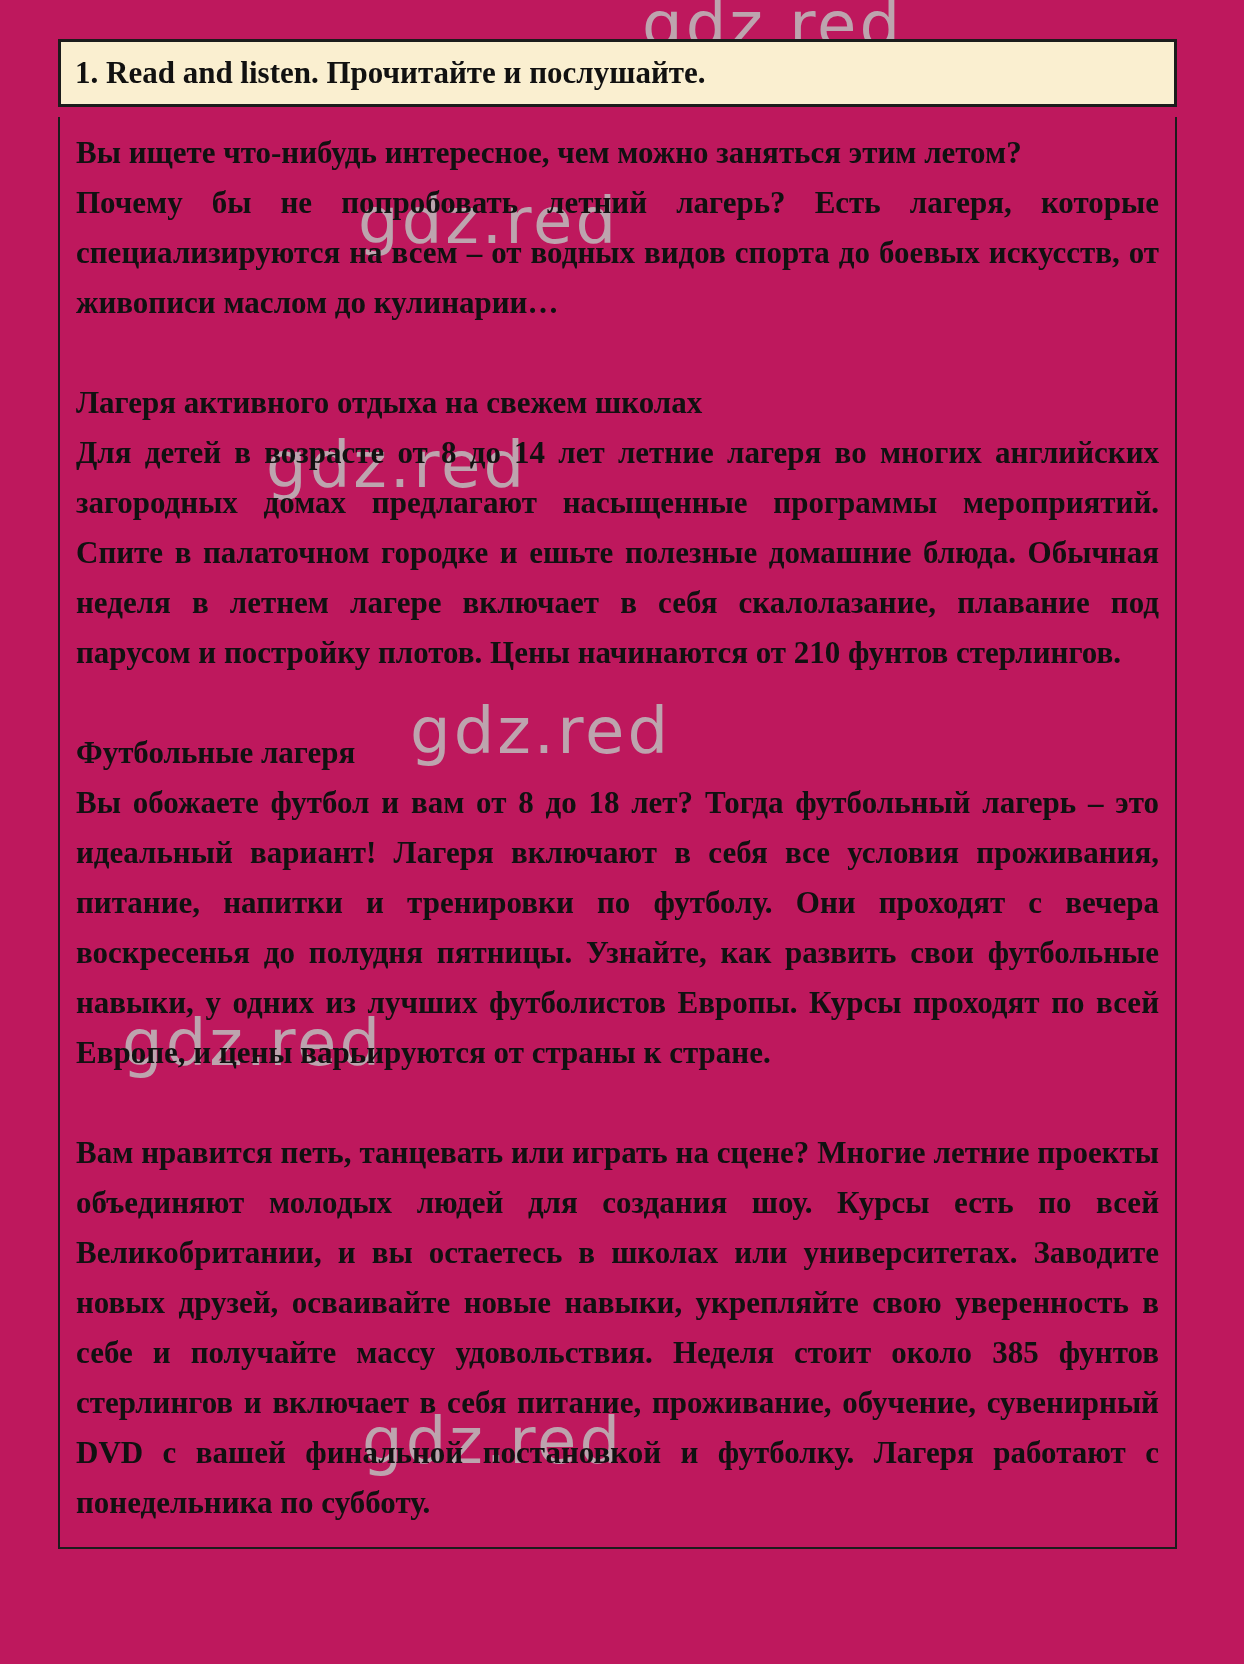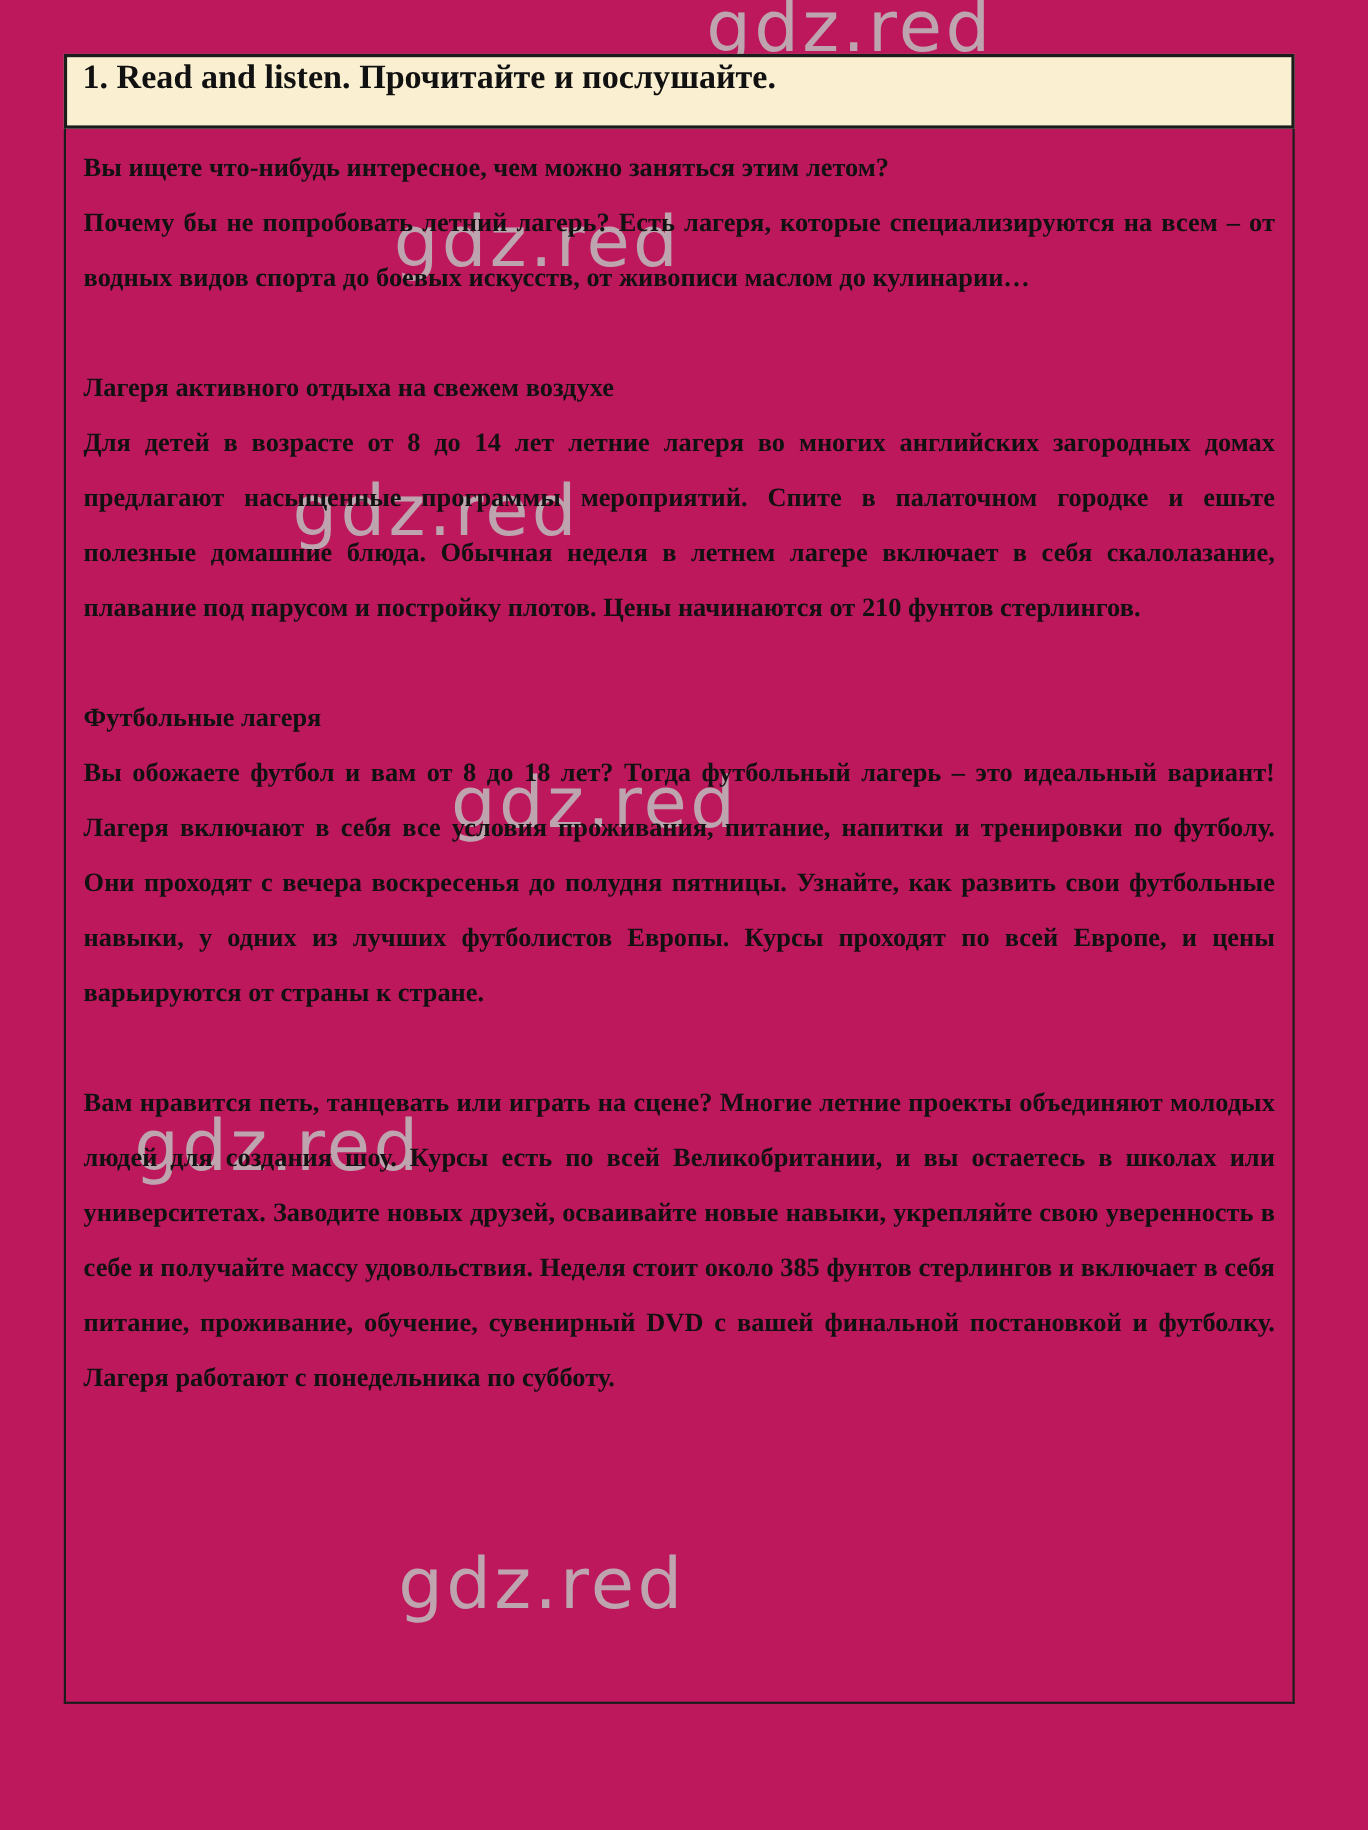--- a/index.html
+++ b/index.html
@@ -40,41 +40,41 @@
     z-index: 2;
   }
   .task-box {
     background: #faefd0;
     border: 3px solid #1c1c1c;
     font-weight: 700;
     font-size: 31px;
     padding: 0 14px;
   }
   .task-box.one {
-    top: 49px;
+    top: 39px;
     height: 68px;
     display: flex;
-    align-items: flex-start;
+    align-items: center;
   }
   .task-box.two {
     top: 1549px;
     height: 100px;
     line-height: 43px;
     padding-top: 7px;
     text-align: justify;
   }
   .body-box {
     top: 117px;
     height: 1432px;
     border: 2px solid #1c1c1c;
     border-top: none;
     background: transparent;
     padding: 11px 16px 0 16px;
     font-weight: 700;
-    font-size: 24px;
+    font-size: 31px;
     line-height: 50px;
     text-align: justify;
   }
   .body-box p { margin: 0; }
   .section { margin-top: 50px; }
 </style>
 </head>
 <body>
 
 <div class="sheet">
@@ -88,21 +88,21 @@
 
   <div class="box task-box one">
     <span>1. Read and listen. Прочитайте и послушайте.</span>
   </div>
 
   <div class="box body-box">
     <p>Вы ищете что-нибудь интересное, чем можно заняться этим летом?</p>
     <p>Почему бы не попробовать летний лагерь? Есть лагеря, которые специализируются на всем – от водных видов спорта до боевых искусств, от живописи маслом до кулинарии…</p>
 
     <div class="section">
-      <p>Лагеря активного отдыха на свежем воздухе</p>
+      <p>Лагеря активного отдыха на свежем школах</p>
       <p>Для детей в возрасте от 8 до 14 лет летние лагеря во многих английских загородных домах предлагают насыщенные программы мероприятий. Спите в палаточном городке и ешьте полезные домашние блюда. Обычная неделя в летнем лагере включает в себя скалолазание, плавание под парусом и постройку плотов. Цены начинаются от 210 фунтов стерлингов.</p>
     </div>
 
     <div class="section">
       <p>Футбольные лагеря</p>
       <p>Вы обожаете футбол и вам от 8 до 18 лет? Тогда футбольный лагерь – это идеальный вариант! Лагеря включают в себя все условия проживания, питание, напитки и тренировки по футболу. Они проходят с вечера воскресенья до полудня пятницы. Узнайте, как развить свои футбольные навыки, у одних из лучших футболистов Европы. Курсы проходят по всей Европе, и цены варьируются от страны к стране.</p>
     </div>
 
     <div class="section">
       <p>Вам нравится петь, танцевать или играть на сцене? Многие летние проекты объединяют молодых людей для создания шоу. Курсы есть по всей Великобритании, и вы остаетесь в школах или университетах. Заводите новых друзей, осваивайте новые навыки, укрепляйте свою уверенность в себе и получайте массу удовольствия. Неделя стоит около 385 фунтов стерлингов и включает в себя питание, проживание, обучение, сувенирный DVD с вашей финальной постановкой и футболку. Лагеря работают с понедельника по субботу.</p>

